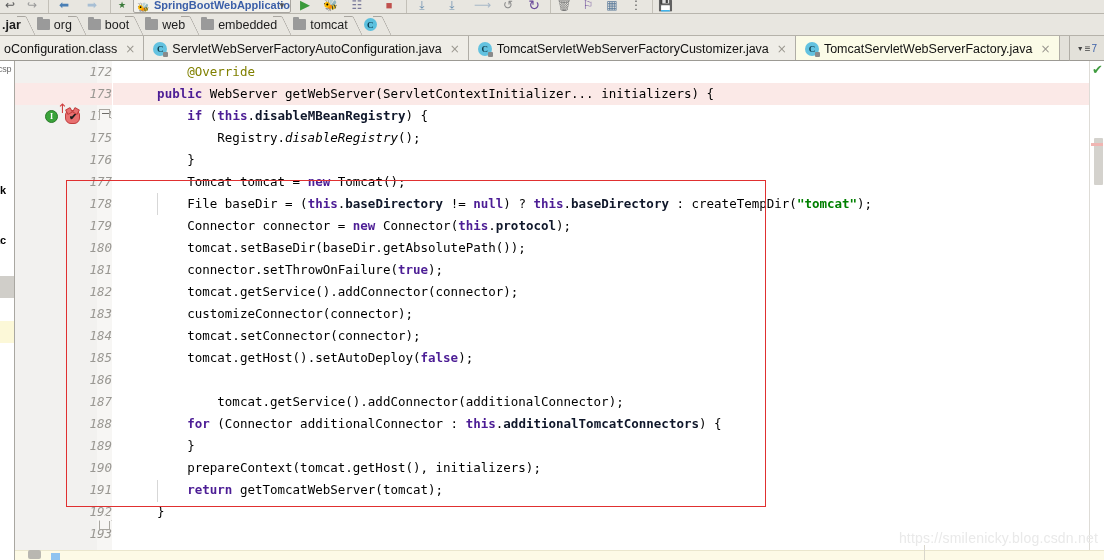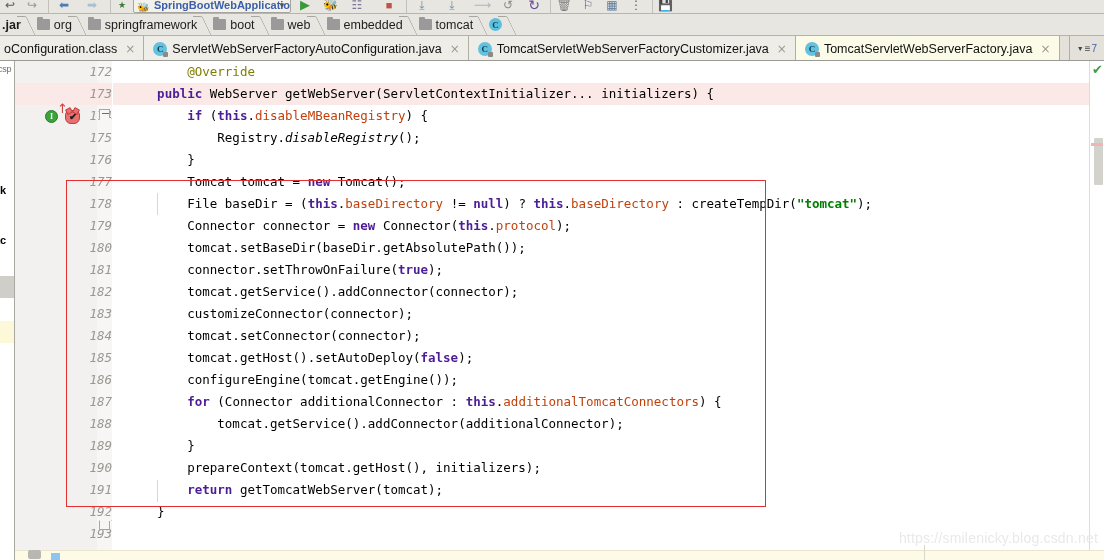--- a/index.html
+++ b/index.html
@@ -181,21 +181,21 @@
     font-size: 12.5px;
     color: #999792;
   }
   .gl { position: relative; height: 22px; font-style: italic; }
   .gl.hl { background: #fbe9e7; }
   .code-line { position: relative; padding-left: 14px; height: 22px; }
   .code-line.hl { background: #fbe9e7; }
 
   
   .kw   { color: #4c1d95; font-weight: bold; }
-  .fld  { color: #c2410c; font-weight: normal; }
+  .fld  { color: #0f172a; font-weight: bold; }
   .str  { color: #008000; font-weight: bold; }
   .anno { color: #808000; }
   .stat { color: #000000; font-style: italic; }
 
   
   .redbox {
     position: absolute;
     border: 1.4px solid #e03030;
     pointer-events: none;
     z-index: 40;
@@ -350,24 +350,20 @@
   <div class="crumbbar">
     <div class="crumb first">
       <span>.jar</span>
     </div>
     <div class="crumb">
       <span class="folder-ico"></span>
       <span>org</span>
     </div>
     <div class="crumb">
       <span class="folder-ico"></span>
-      <span>springframework</span>
-    </div>
-    <div class="crumb">
-      <span class="folder-ico"></span>
       <span>boot</span>
     </div>
     <div class="crumb">
       <span class="folder-ico"></span>
       <span>web</span>
     </div>
     <div class="crumb">
       <span class="folder-ico"></span>
       <span>embedded</span>
     </div>
@@ -507,23 +503,23 @@
         <div class="line code-line"><span>        </span><span>}</span></div>
         <div class="line code-line"><span>        </span><span>Tomcat tomcat = </span><span class="kw">new </span><span>Tomcat();</span></div>
         <div class="line code-line"><span>        </span><span>File baseDir = (</span><span class="kw">this</span><span>.</span><span class="fld">baseDirectory</span><span> != </span><span class="kw">null</span><span>) ? </span><span class="kw">this</span><span>.</span><span class="fld">baseDirectory</span><span> : createTempDir(</span><span class="str">"tomcat"</span><span>);</span></div>
         <div class="line code-line"><span>        </span><span>Connector connector = </span><span class="kw">new </span><span>Connector(</span><span class="kw">this</span><span>.</span><span class="fld">protocol</span><span>);</span></div>
         <div class="line code-line"><span>        </span><span>tomcat.setBaseDir(baseDir.getAbsolutePath());</span></div>
         <div class="line code-line"><span>        </span><span>connector.setThrowOnFailure(</span><span class="kw">true</span><span>);</span></div>
         <div class="line code-line"><span>        </span><span>tomcat.getService().addConnector(connector);</span></div>
         <div class="line code-line"><span>        </span><span>customizeConnector(connector);</span></div>
         <div class="line code-line"><span>        </span><span>tomcat.setConnector(connector);</span></div>
         <div class="line code-line"><span>        </span><span>tomcat.getHost().setAutoDeploy(</span><span class="kw">false</span><span>);</span></div>
-        <div class="line code-line"><span>        </span><span>configureEngine(tomcat.getEngine());</span></div>
+        <div class="line code-line"><span>        </span></div>
+        <div class="line code-line"><span>            </span><span>tomcat.getService().addConnector(additionalConnector);</span></div>
         <div class="line code-line"><span>        </span><span class="kw">for </span><span>(Connector additionalConnector : </span><span class="kw">this</span><span>.</span><span class="fld">additionalTomcatConnectors</span><span>) {</span></div>
-        <div class="line code-line"><span>            </span><span>tomcat.getService().addConnector(additionalConnector);</span></div>
         <div class="line code-line"><span>        </span><span>}</span></div>
         <div class="line code-line"><span>        </span><span>prepareContext(tomcat.getHost(), initializers);</span></div>
         <div class="line code-line"><span>        </span><span class="kw">return </span><span>getTomcatWebServer(tomcat);</span></div>
         <div class="line code-line"><span>    </span><span>}</span></div>
         <div class="line code-line"><span></span></div>
       </div>
 
     <div class="iguide" style="left:142px; top:132px; height:22px;"></div>
     <div class="iguide" style="left:142px; top:419px; height:22px;"></div>
 

